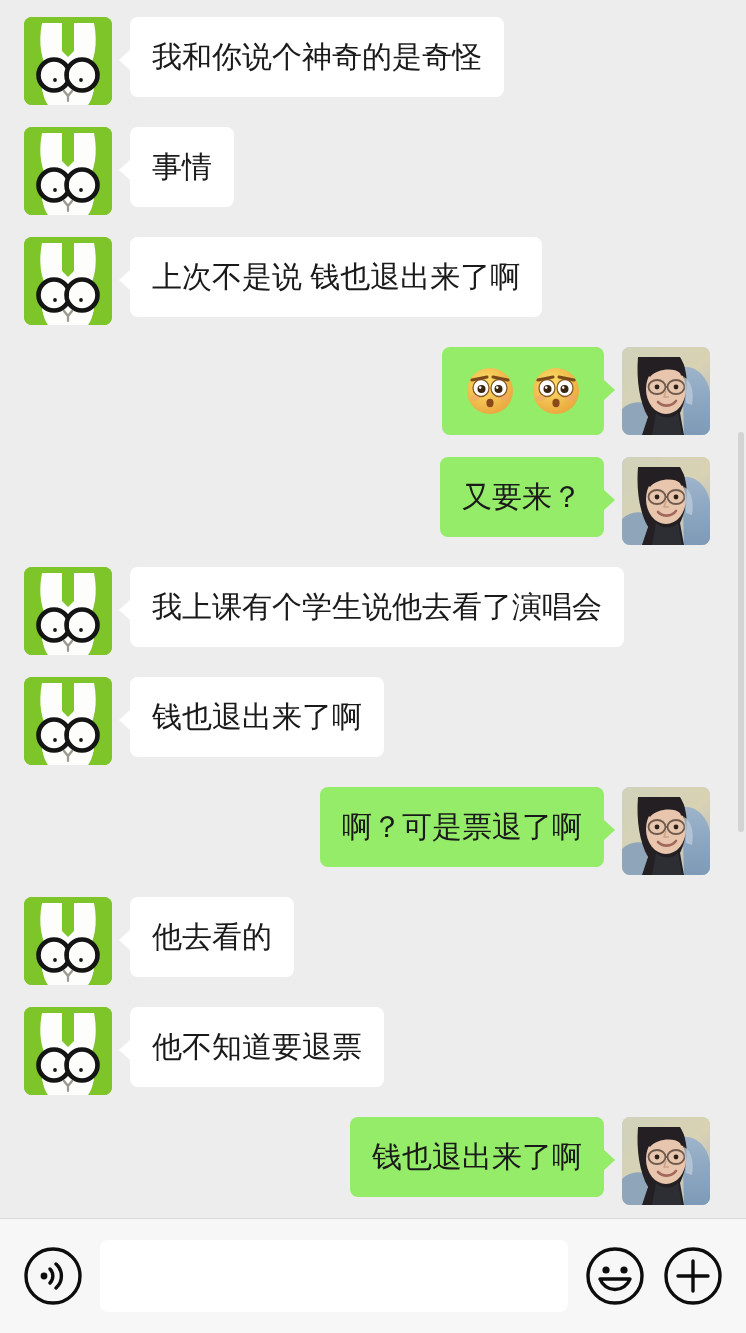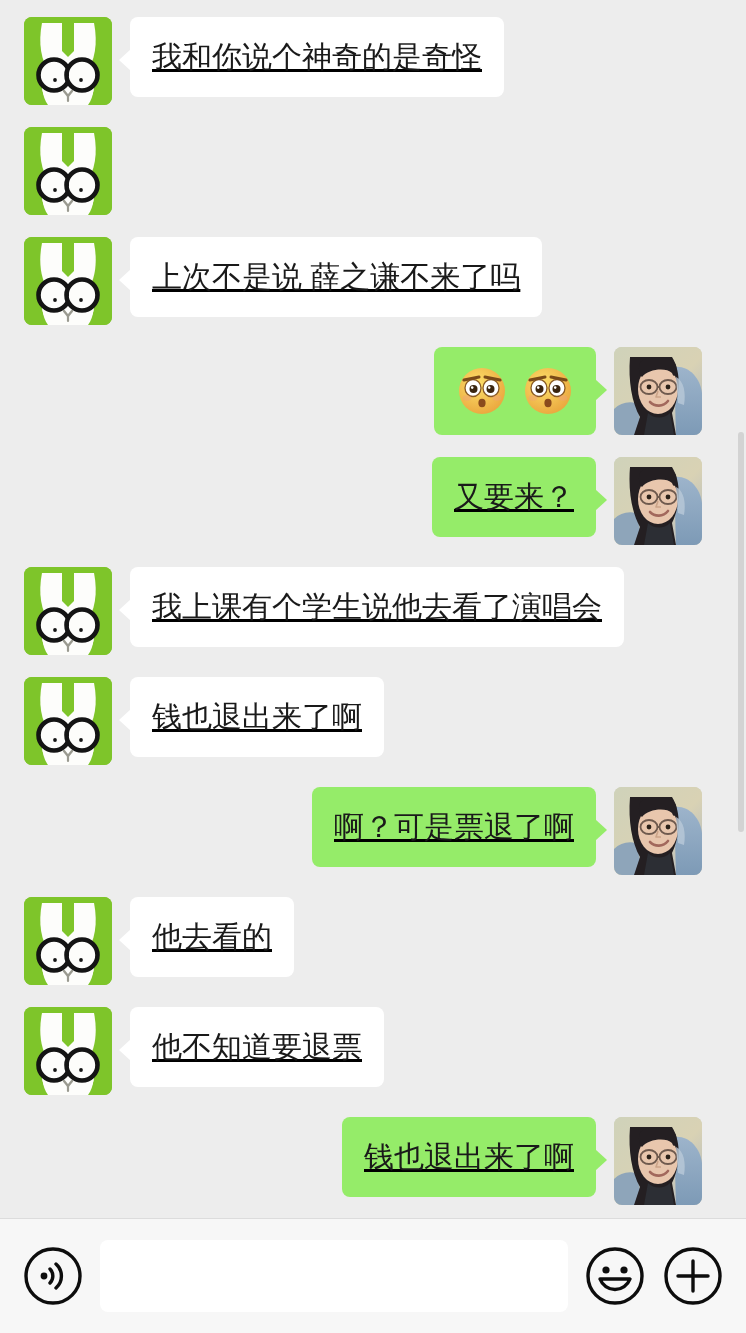--- a/index.html
+++ b/index.html
@@ -7,26 +7,25 @@
     width:746px; height:1333px;
     background:#ededed;
     font-family:"Liberation Sans","DejaVu Sans",sans-serif;
     overflow:hidden;
   }
 
   #app { position:relative; width:746px; height:1333px; background:#ededed; overflow:hidden; }
 
   
   #messages {
-    position:absolute; left:0; top:0; right:12px;
+    position:absolute; left:0; top:0; right:4px;
     height:1218px;
     overflow:hidden;
     padding:17px 8px 0 0;
     background:#ededed;
-    text-decoration:underline;
   }
 
   .row { display:flex; align-items:flex-start; padding:0 0 0 24px; margin-bottom:22px; }
   .row.out { flex-direction:row-reverse; padding:0 24px 0 0; }
 
   
   .avatar { width:88px; height:88px; border-radius:8px; flex:0 0 88px; overflow:hidden; position:relative; }
 
   
   .av-rabbit { background:#7ec52a; }
@@ -126,39 +125,40 @@
             <ellipse cx="44" cy="70" rx="26" ry="22" fill="#fdfdfb"></ellipse>
             <circle cx="30" cy="58" r="15.5" fill="#fdfdfb" stroke="#141414" stroke-width="4.6"></circle>
             <circle cx="58" cy="58" r="15.5" fill="#fdfdfb" stroke="#141414" stroke-width="4.6"></circle>
             <line x1="45" y1="57" x2="43" y2="57" stroke="#141414" stroke-width="4"></line>
             <circle cx="31" cy="63" r="1.9" fill="#141414"></circle>
             <circle cx="57" cy="63" r="1.9" fill="#141414"></circle>
             <path d="M40 74 L44 79 L48 74" fill="none" stroke="#9a9a90" stroke-width="2.4" stroke-linecap="round" stroke-linejoin="round"></path>
             <path d="M44 79 L44 84" stroke="#9a9a90" stroke-width="2.2" stroke-linecap="round"></path>
           </svg>
         </div>
-      </div>
-      <div class="row in">
-        <div class="avatar av-rabbit">
-          <svg viewBox="0 0 88 88">
-            <rect width="88" height="88" fill="#7ec52a"></rect>
-            <path d="M18 6 C14 26 17 44 26 56 L62 56 C71 44 74 26 70 6 Z" fill="#fdfdfb"></path>
-            <path d="M38 4 L50 4 L50 34 L44 40 L38 34 Z" fill="#7ec52a"></path>
-            <path d="M22 54 C16 66 18 80 24 88 L64 88 C70 80 72 66 66 54 Z" fill="#fdfdfb"></path>
-            <ellipse cx="44" cy="70" rx="26" ry="22" fill="#fdfdfb"></ellipse>
-            <circle cx="30" cy="58" r="15.5" fill="#fdfdfb" stroke="#141414" stroke-width="4.6"></circle>
-            <circle cx="58" cy="58" r="15.5" fill="#fdfdfb" stroke="#141414" stroke-width="4.6"></circle>
-            <line x1="45" y1="57" x2="43" y2="57" stroke="#141414" stroke-width="4"></line>
-            <circle cx="31" cy="63" r="1.9" fill="#141414"></circle>
-            <circle cx="57" cy="63" r="1.9" fill="#141414"></circle>
-            <path d="M40 74 L44 79 L48 74" fill="none" stroke="#9a9a90" stroke-width="2.4" stroke-linecap="round" stroke-linejoin="round"></path>
-            <path d="M44 79 L44 84" stroke="#9a9a90" stroke-width="2.2" stroke-linecap="round"></path>
-          </svg>
-        </div>
-        <div class="bubble in"><span>上次不是说 薛之谦不来了吗</span></div>
+        <div class="bubble in"><span>事情</span></div>
+      </div>
+      <div class="row in">
+        <div class="avatar av-rabbit">
+          <svg viewBox="0 0 88 88">
+            <rect width="88" height="88" fill="#7ec52a"></rect>
+            <path d="M18 6 C14 26 17 44 26 56 L62 56 C71 44 74 26 70 6 Z" fill="#fdfdfb"></path>
+            <path d="M38 4 L50 4 L50 34 L44 40 L38 34 Z" fill="#7ec52a"></path>
+            <path d="M22 54 C16 66 18 80 24 88 L64 88 C70 80 72 66 66 54 Z" fill="#fdfdfb"></path>
+            <ellipse cx="44" cy="70" rx="26" ry="22" fill="#fdfdfb"></ellipse>
+            <circle cx="30" cy="58" r="15.5" fill="#fdfdfb" stroke="#141414" stroke-width="4.6"></circle>
+            <circle cx="58" cy="58" r="15.5" fill="#fdfdfb" stroke="#141414" stroke-width="4.6"></circle>
+            <line x1="45" y1="57" x2="43" y2="57" stroke="#141414" stroke-width="4"></line>
+            <circle cx="31" cy="63" r="1.9" fill="#141414"></circle>
+            <circle cx="57" cy="63" r="1.9" fill="#141414"></circle>
+            <path d="M40 74 L44 79 L48 74" fill="none" stroke="#9a9a90" stroke-width="2.4" stroke-linecap="round" stroke-linejoin="round"></path>
+            <path d="M44 79 L44 84" stroke="#9a9a90" stroke-width="2.2" stroke-linecap="round"></path>
+          </svg>
+        </div>
+        <div class="bubble in"><span>上次不是说 钱也退出来了啊</span></div>
       </div>
       <div class="row out">
         <div class="avatar av-photo">
           <svg viewBox="0 0 88 88">
             <defs>
               <linearGradient id="bgG" x1="0" y1="0" x2="1" y2="1">
                 <stop offset="0" stop-color="#cfd2ba"></stop>
                 <stop offset="0.55" stop-color="#d9d2b4"></stop>
                 <stop offset="1" stop-color="#aeb8c4"></stop>
               </linearGradient>

